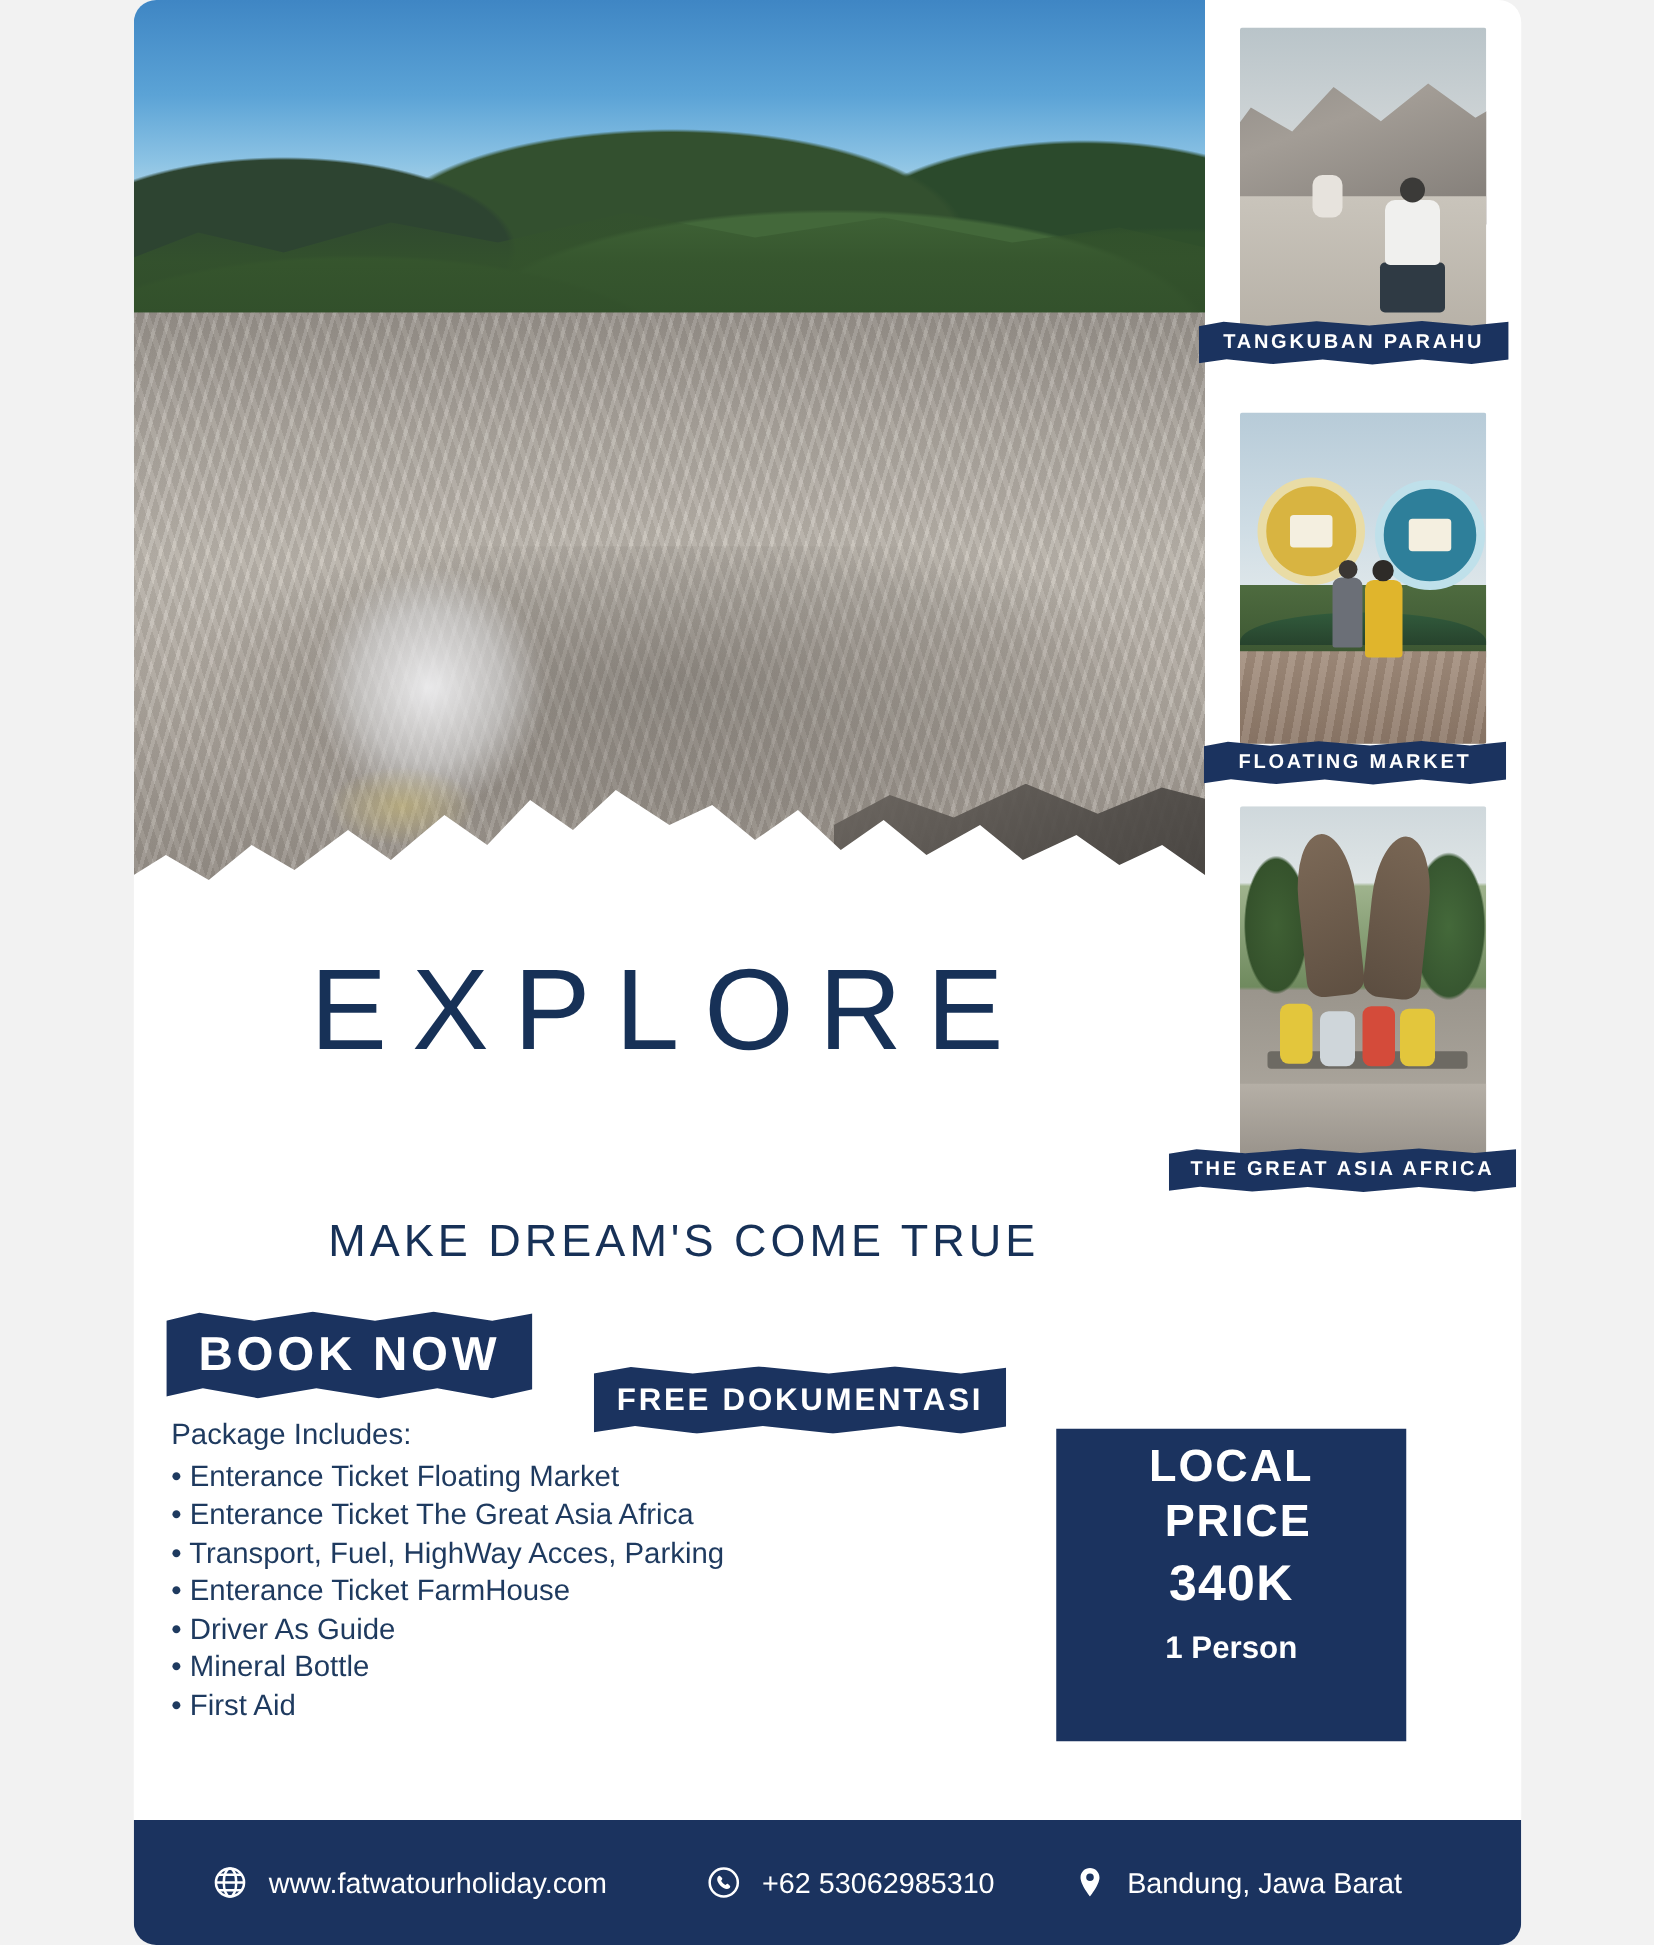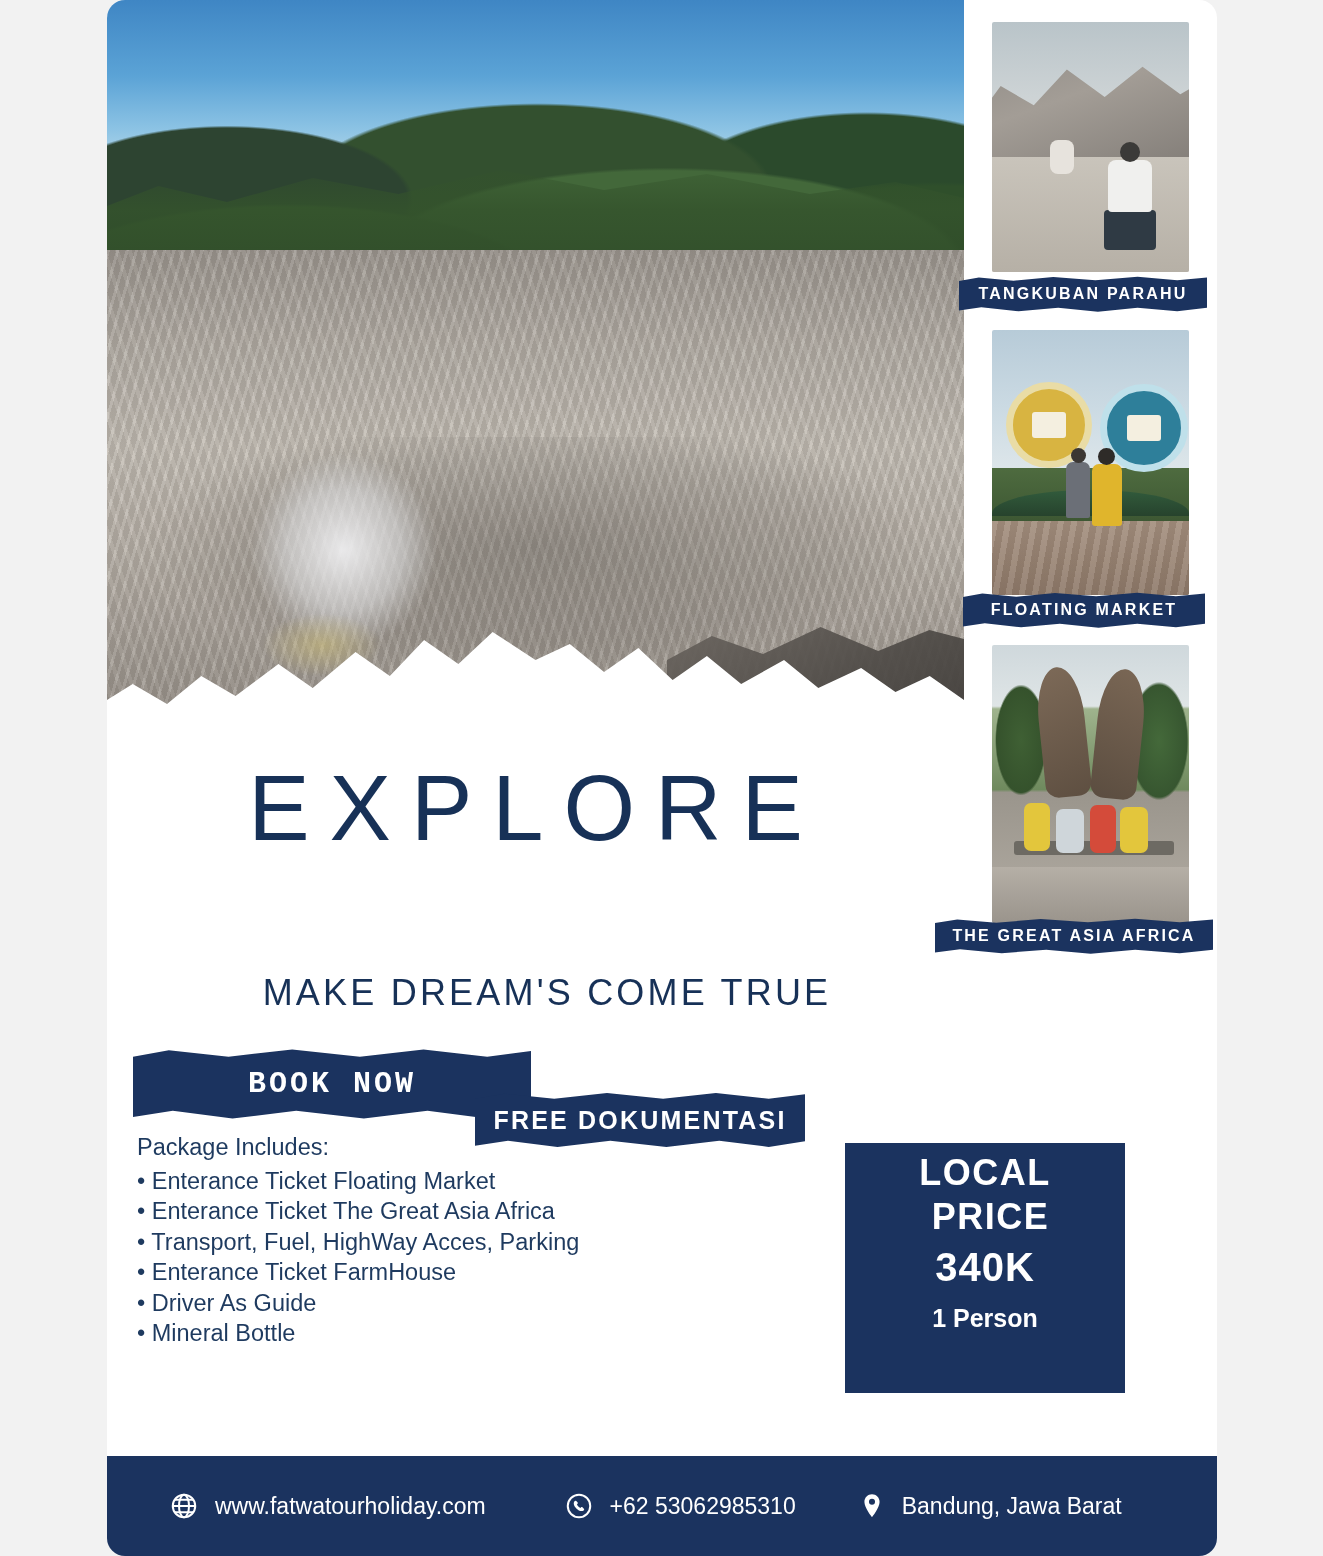--- a/index.html
+++ b/index.html
@@ -174,21 +174,21 @@
     font-size: 16px;
     letter-spacing: 2.2px;
     font-weight: 700;
     display: flex;
     align-items: center;
     justify-content: center;
     padding: 0 14px;
     box-sizing: border-box;
     clip-path: polygon(0% 14%, 8% 4%, 22% 13%, 38% 3%, 55% 12%, 72% 2%, 88% 12%, 100% 4%, 100% 88%, 88% 98%, 72% 88%, 56% 99%, 40% 88%, 24% 98%, 9% 87%, 0% 96%);
   }
-  .label-1 { left: 852px; top: 276px; width: 248px; height: 36px; }
+  .label-1 { left: 852px; top: 256px; width: 248px; height: 36px; }
   .label-2 { left: 856px; top: 592px; width: 242px; height: 36px; }
   .label-3 { left: 828px; top: 918px; width: 278px; height: 36px; }
 
   
   .title-explore {
     position: absolute;
     left: 0; top: 762px;
     width: 857px;
     text-align: center;
     color: #173157;
@@ -226,22 +226,22 @@
     background: #1b335f;
     color: #ffffff;
     display: flex;
     align-items: center;
     justify-content: center;
     box-sizing: border-box;
     clip-path: polygon(0% 12%, 9% 3%, 24% 12%, 40% 2%, 57% 12%, 73% 2%, 89% 12%, 100% 4%, 100% 88%, 89% 98%, 74% 87%, 58% 98%, 41% 87%, 25% 98%, 10% 87%, 0% 96%);
   }
   .ribbon-book {
     left: 26px; top: 1048px;
-    width: 398px; height: 72px;
-    font-size: 30px; font-weight: 700; letter-spacing: 3px; font-family: Liberation Mono, monospace;
+    width: 293px; height: 72px;
+    font-size: 38px; font-weight: 700; letter-spacing: 3px;
   }
   .ribbon-free {
     left: 368px; top: 1092px;
     width: 330px; height: 56px;
     font-size: 25px; font-weight: 700; letter-spacing: 2.2px;
   }
 
   
   .pkg {
     position: absolute;
@@ -354,20 +354,21 @@
 
     <div class="pkg">
       <div class="pkg-title">Package Includes:</div>
       <ul>
         <li>• Enterance Ticket Floating Market</li>
         <li>• Enterance Ticket The Great Asia Africa</li>
         <li>• Transport, Fuel, HighWay Acces, Parking</li>
         <li>• Enterance Ticket FarmHouse</li>
         <li>• Driver As Guide</li>
         <li>• Mineral Bottle</li>
+        <li>• First Aid</li>
       </ul>
     </div>
 
     <div class="price-box">
       <div class="price-local">LOCAL</div>
       <div class="price-price">PRICE</div>
       <div class="price-amount">340K</div>
       <div class="price-person">1 Person</div>
     </div>
 

